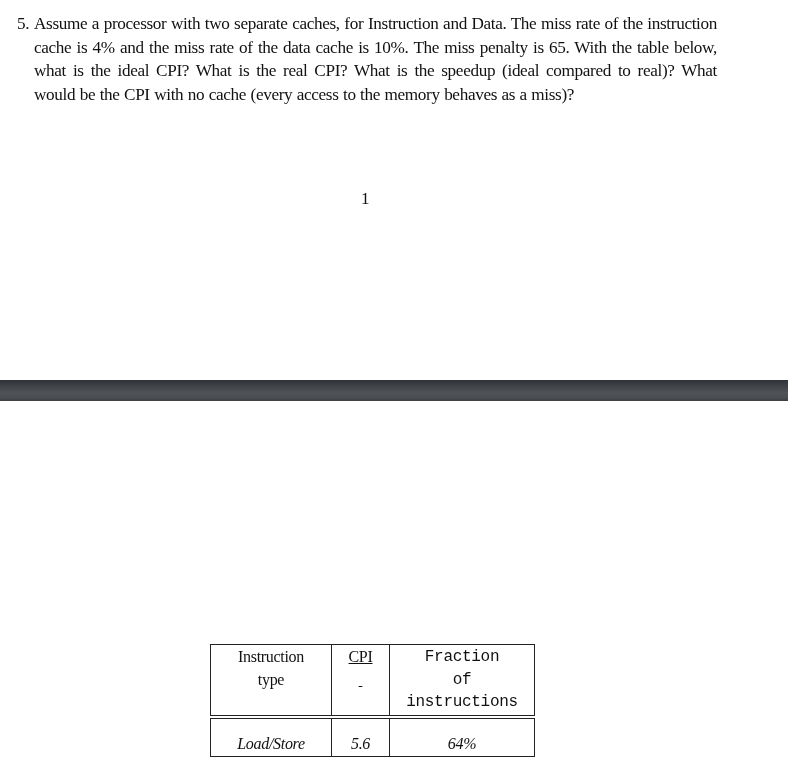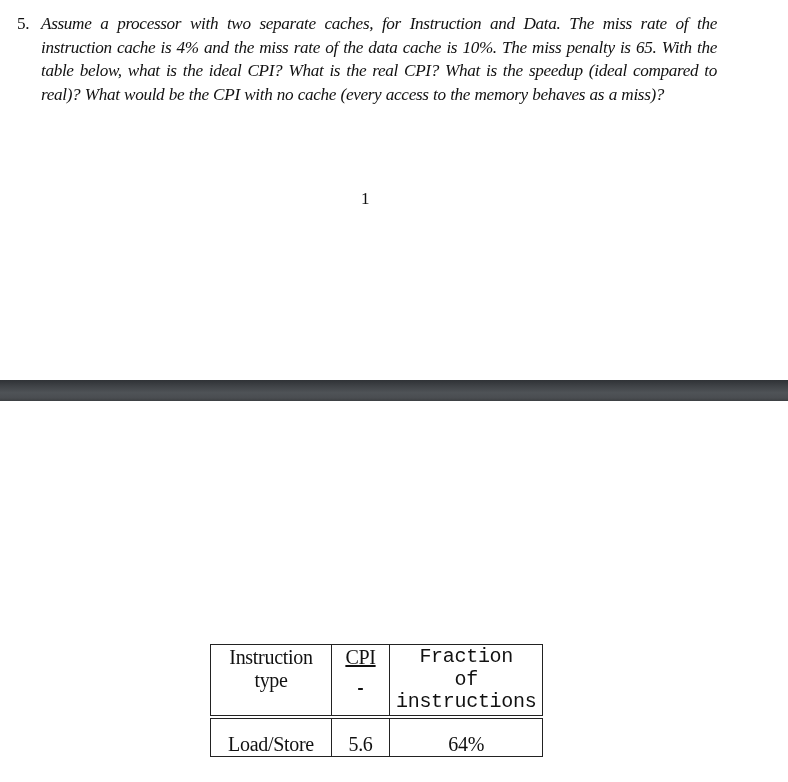--- a/index.html
+++ b/index.html
@@ -25,23 +25,22 @@
       letter-spacing: -0.35px;
       word-spacing: 0.5px;
       font-family: "Liberation Serif", "DejaVu Serif", serif;
     }
     .problem .num {
       position: absolute;
       left: 0;
       top: 0;
     }
     .problem .body {
-      margin-left: 24px;
+      margin-left: 17px;
       text-align: justify;
-      font-style: italic;
     }
     .page-number {
       position: absolute;
       left: 361px;
       top: 189px;
       font-size: 17px;
       font-family: "Liberation Serif", "DejaVu Serif", serif;
     }
     .page-divider {
       position: absolute;
@@ -50,21 +49,21 @@
       width: 788px;
       height: 21px;
       background: linear-gradient(to bottom, #2f3236 0%, #3d4044 25%, #4f5357 60%, #4a4d51 85%, #3c3f42 100%);
     }
     table.cpi-table {
       position: absolute;
       left: 210px;
       top: 644px;
       border-collapse: collapse;
       font-family: "Liberation Serif", "DejaVu Serif", serif;
-      font-size: 20px;
+      font-size: 16px;
       line-height: 22.5px;
       letter-spacing: -0.3px;
     }
     table.cpi-table td, table.cpi-table th {
       border: 1.2px solid #222222;
       text-align: center;
       font-weight: normal;
       padding: 0 6px;
       vertical-align: top;
     }
@@ -75,20 +74,21 @@
     table.cpi-table thead tr {
       border-bottom: 4px double #222222;
     }
     table.cpi-table thead th {
       border-bottom: 4px double #222222;
     }
     table.cpi-table tbody td {
       height: 23px;
       padding-top: 14px;
       padding-bottom: 0;
+      font-style: italic;
     }
     .col-type { width: 108px; }
     .col-cpi { width: 45px; text-decoration: underline; }
     .col-frac { width: 132px; font-family: Liberation Mono, monospace; }
     .head-line { display: block; }
   </style>
 </head>
 <body>
 
 <div class="problem">

